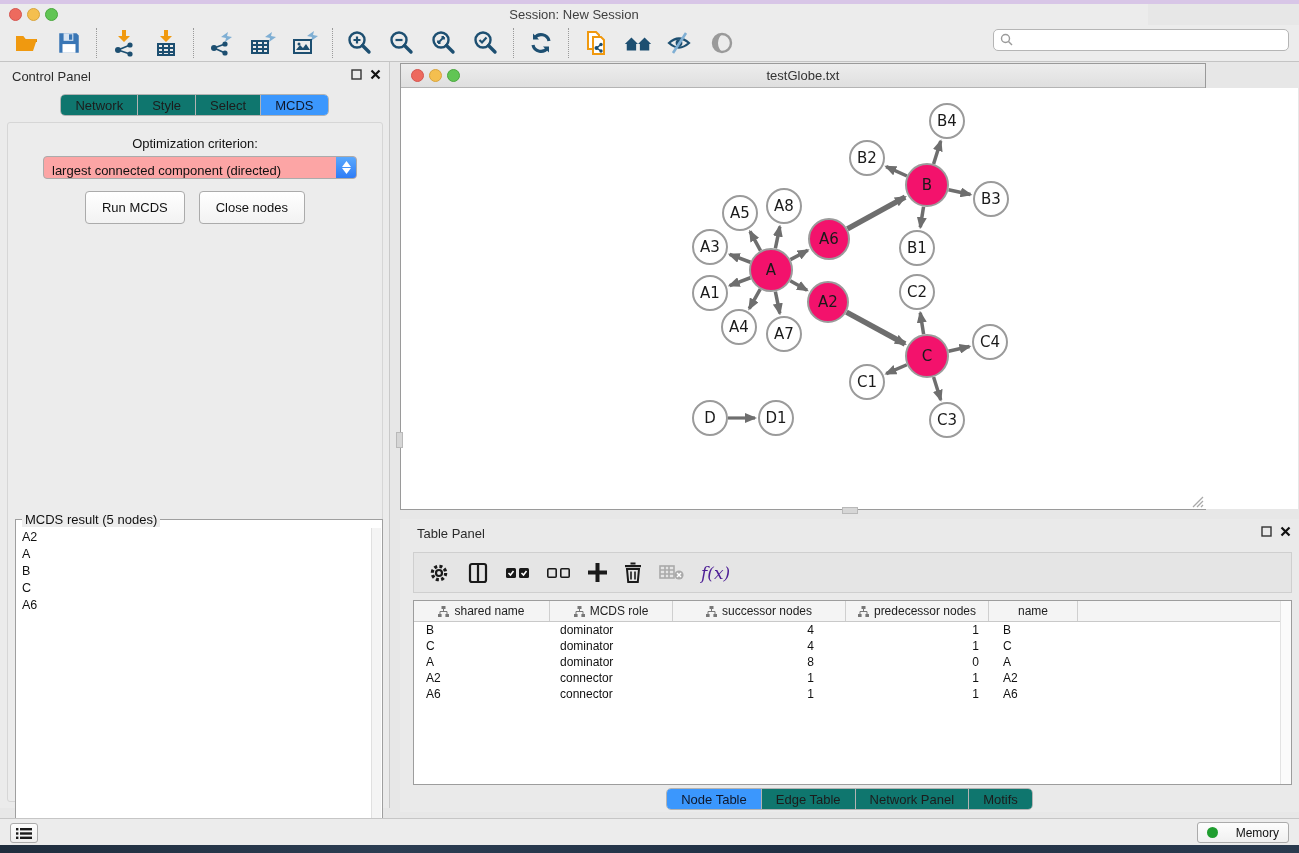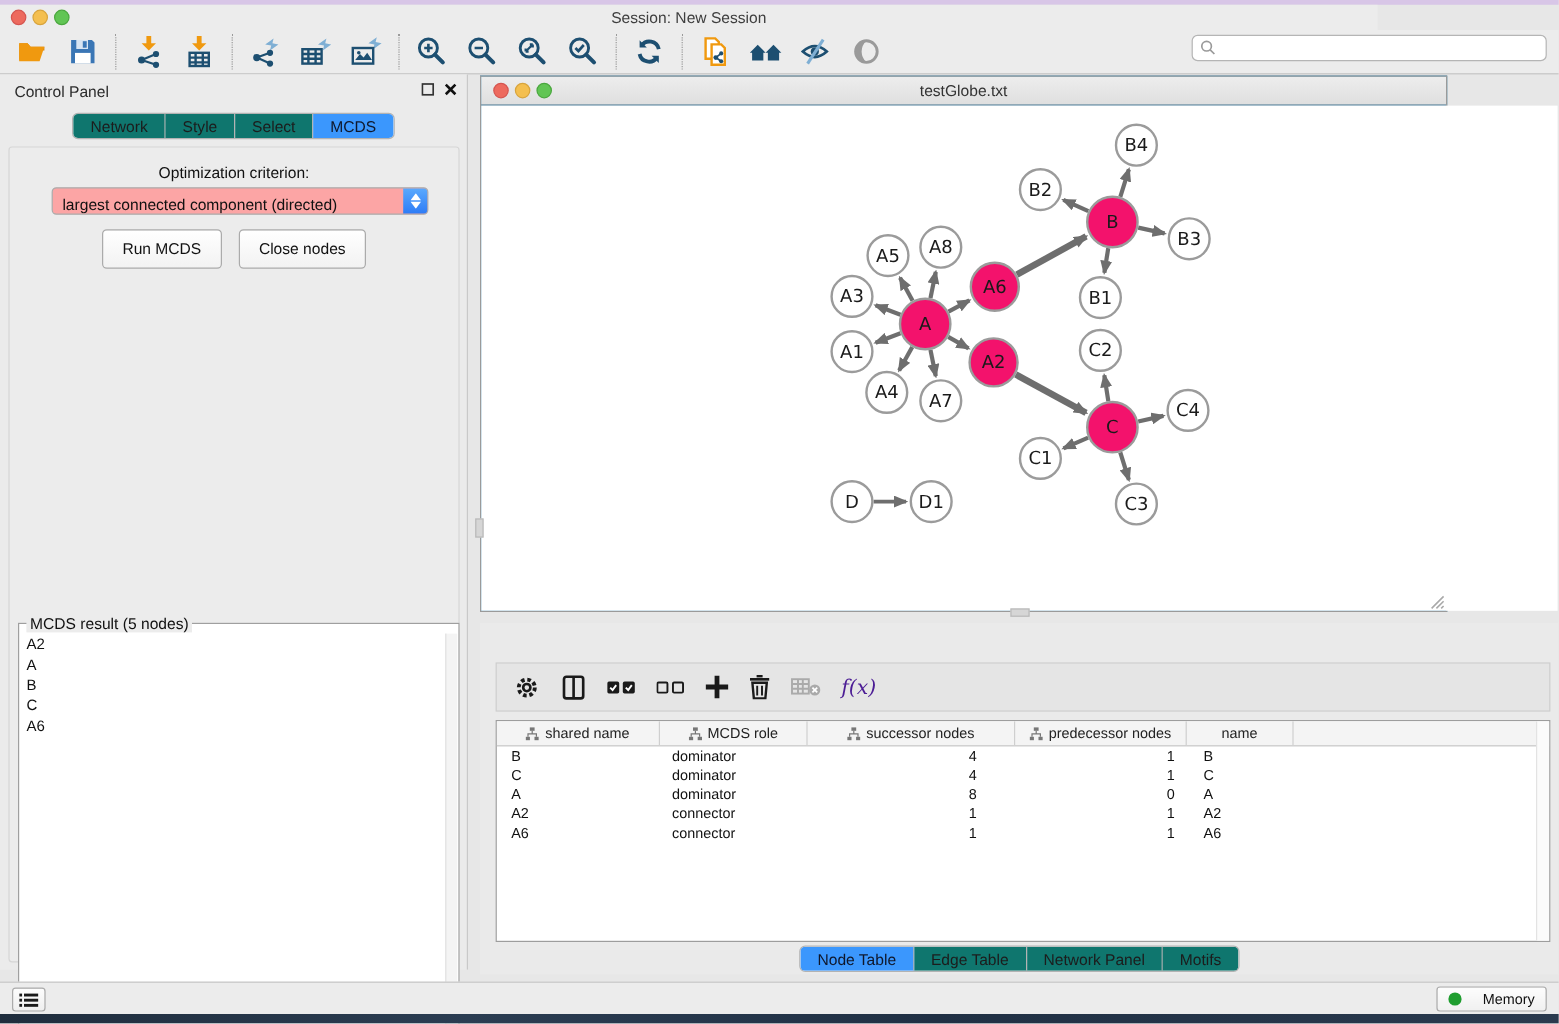--- a/index.html
+++ b/index.html
@@ -414,20 +414,31 @@
       </svg>
   </div>
   <span class="edge-handle-left"></span>
   <span class="edge-handle-bottom"></span>
   <svg class="resize-grip" width="13" height="13" viewBox="0 0 13 13">
       <path d="M12 2 2 12M12 6 6 12M12 10 10 12" stroke="#a9a9a9" stroke-width="1.3"></path>
     </svg>
 </div>
 
 <div class="table-panel">
+  <div class="panel-header">
+    <span class="panel-title" style="left:17px">Table Panel</span>
+    <span class="panel-icons">
+      <svg width="11" height="11" viewBox="0 0 11 11">
+          <rect x="1" y="1" width="9" height="9" fill="none" stroke="#333" stroke-width="1.4"></rect>
+        </svg>
+      <svg width="11" height="11" viewBox="0 0 11 11">
+          <path d="M1.5 1.5 9.5 9.5M9.5 1.5 1.5 9.5" stroke="#111" stroke-width="2.2"></path>
+        </svg>
+    </span>
+  </div>
   <div class="tp-toolbar">
     <span class="tp-btn">
       <svg width="22" height="22" viewBox="0 0 22 22">
           <circle cx="11" cy="11" r="6.7" fill="none" stroke="#1a1a1a" stroke-width="3.2" stroke-dasharray="3 2.3"></circle>
           <circle cx="11" cy="11" r="3" fill="none" stroke="#1a1a1a" stroke-width="2.2"></circle>
         </svg>
     </span>
     <span class="tp-btn">
       <svg width="22" height="22" viewBox="0 0 22 22">
           <rect x="3" y="2" width="16" height="18" rx="2" fill="none" stroke="#1a1a1a" stroke-width="2.2"></rect>

